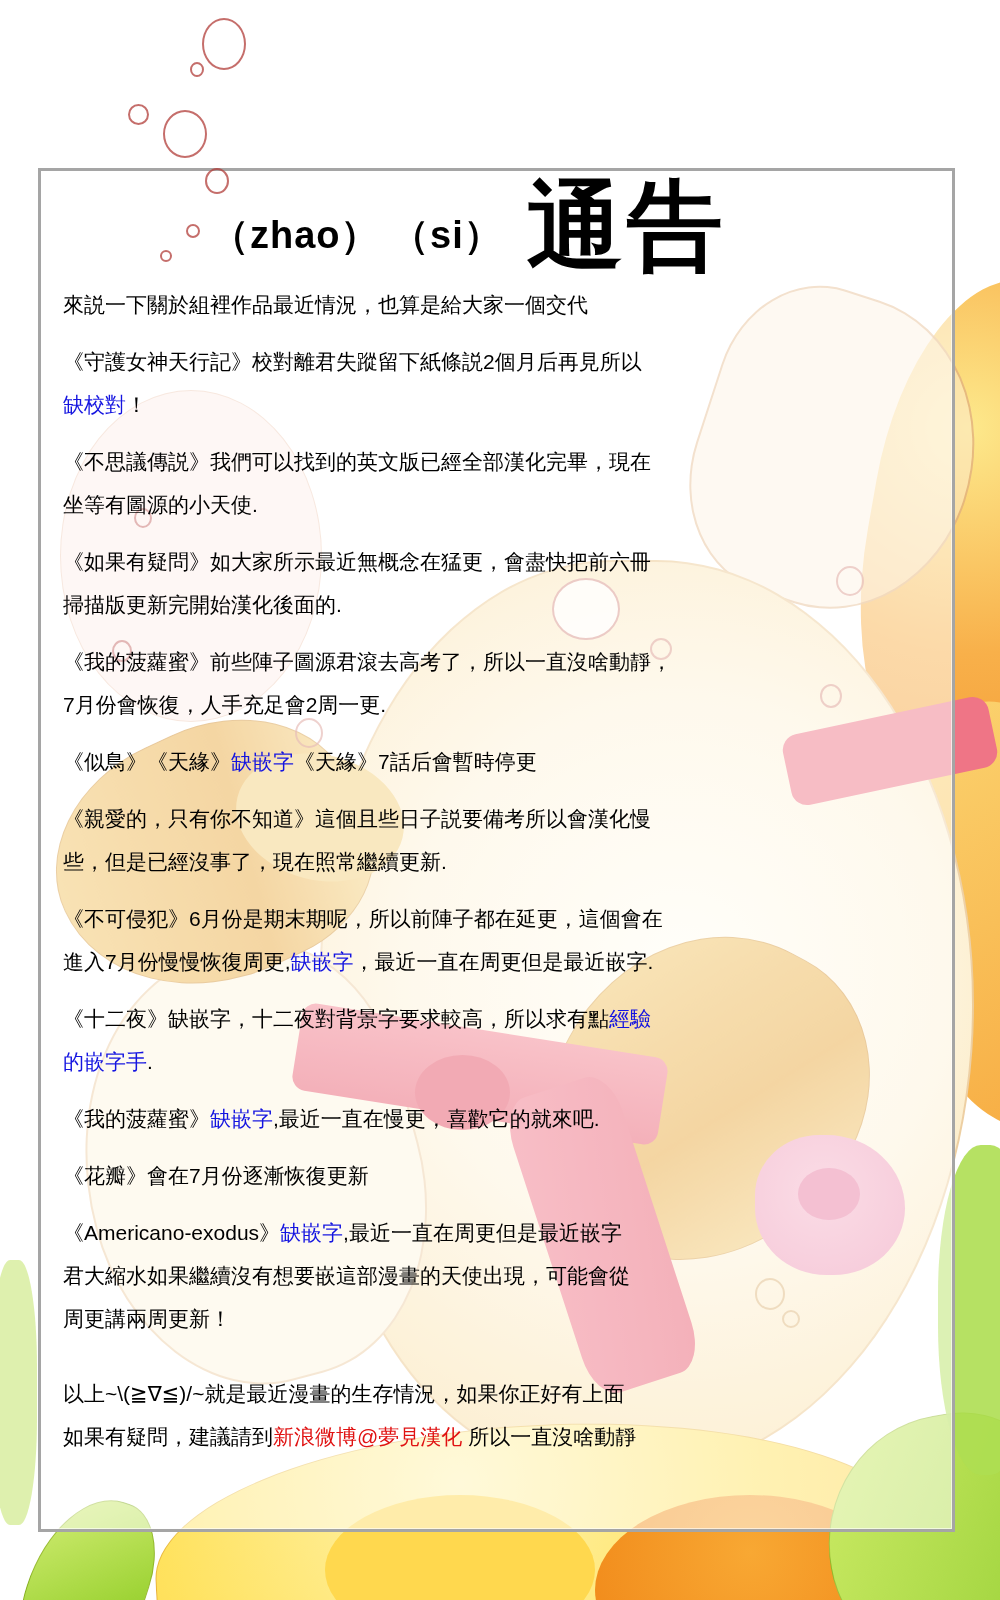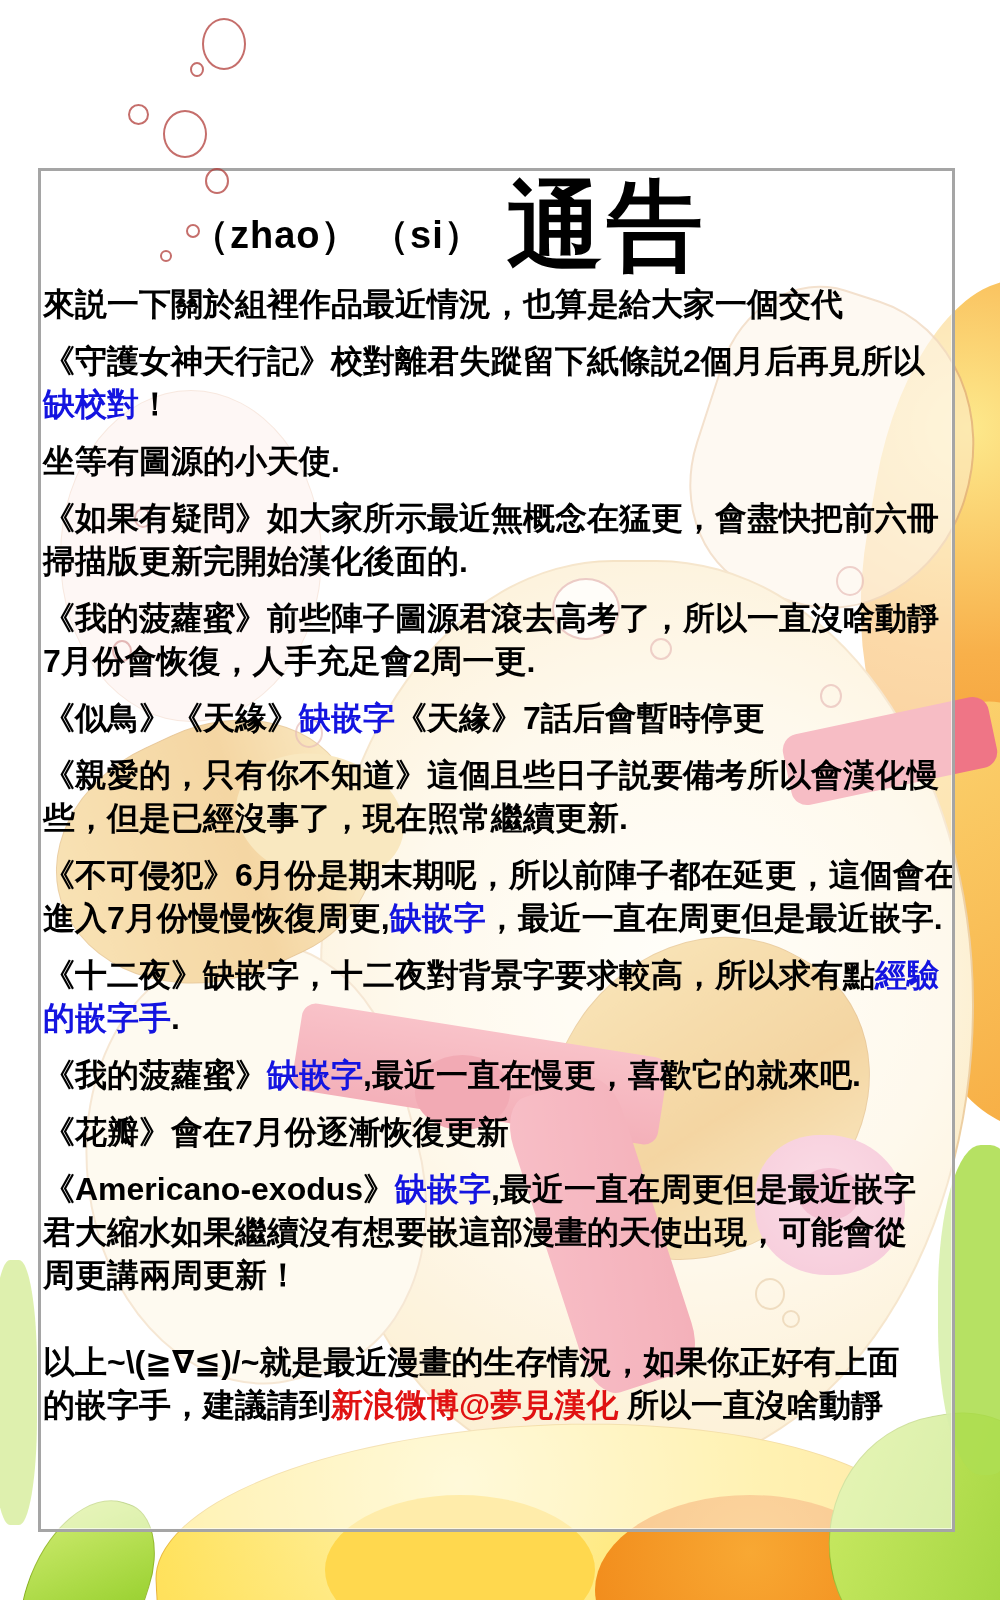--- a/index.html
+++ b/index.html
@@ -15,27 +15,27 @@
   .bubble{position:absolute;border:2px solid rgba(178,62,58,.75);border-radius:50%;background:transparent;}
   .bubbles-top{position:absolute;inset:0;z-index:3;pointer-events:none;}
   
   .panel{
     position:absolute;left:38px;top:168px;width:917px;height:1364px;z-index:2;
     background:rgba(255,255,255,.52);
     border:3px solid #a5a5a5;
     box-shadow:0 0 0 1px rgba(255,255,255,.6) inset;
     box-sizing:border-box;overflow:hidden;
   }
-  .panel-content{padding:8px 10px 0 2px;}
+  .panel-content{padding:8px 10px 0 22px;}
   .title-row{display:flex;align-items:flex-end;margin:4px 0 14px 148px;white-space:nowrap;}
   .title-prefix{font-size:38px;font-weight:bold;color:#000;padding-bottom:8px;letter-spacing:1px;}
   .title-main{font-size:96px;font-weight:900;color:#000;line-height:.9;margin-left:24px;letter-spacing:4px;}
   .para{margin:0 0 14px 0;}
-  .para.big-gap{margin-top:44px;}
-  .line{font-size:32px;font-weight:bold;color:#000;line-height:43px;white-space:nowrap;}
+  .para.big-gap{margin-top:32px;}
+  .line{font-size:21px;font-weight:normal;color:#000;line-height:43px;white-space:nowrap;}
   .c-k{color:#000;}
   .c-b{color:var(--blue,#1414e0);}
   .c-r{color:var(--red,#e01212);}
 </style>
 </head>
 <body>
 
 <div class="art">
 
   <div class="blob" style="left:868px;top:280px;width:270px;height:520px;transform:rotate(10deg);background:radial-gradient(circle at 30% 30%, #fde98c, #f8b04a 55%, #f49a33);border-radius:45% 55% 50% 50%;"></div>
@@ -87,20 +87,21 @@
     </div>
     <div>
         <div class="para">
           <div class="line"><span class="c-k"> 來説一下關於組裡作品最近情況，也算是給大家一個交代</span></div>
         </div>
         <div class="para">
           <div class="line"><span class="c-k">《守護女神天行記》校對離君失蹤留下紙條説2個月后再見所以</span></div>
           <div class="line"><span class="c-b">缺校對</span><span class="c-k">！</span></div>
         </div>
         <div class="para">
+          <div class="line"><span class="c-k">《不思議傳説》我們可以找到的英文版已經全部漢化完畢，現在</span></div>
           <div class="line"><span class="c-k">坐等有圖源的小天使.</span></div>
         </div>
         <div class="para">
           <div class="line"><span class="c-k">《如果有疑問》如大家所示最近無概念在猛更，會盡快把前六冊</span></div>
           <div class="line"><span class="c-k">掃描版更新完開始漢化後面的.</span></div>
         </div>
         <div class="para">
           <div class="line"><span class="c-k">《我的菠蘿蜜》前些陣子圖源君滾去高考了，所以一直沒啥動靜，</span></div>
           <div class="line"><span class="c-k">7月份會恢復，人手充足會2周一更.</span></div>
         </div>
@@ -125,21 +126,21 @@
         <div class="para">
           <div class="line"><span class="c-k">《花瓣》會在7月份逐漸恢復更新</span></div>
         </div>
         <div class="para">
           <div class="line"><span class="c-k">《Americano-exodus》</span><span class="c-b">缺嵌字</span><span class="c-k">,最近一直在周更但是最近嵌字</span></div>
           <div class="line"><span class="c-k">君大縮水如果繼續沒有想要嵌這部漫畫的天使出現，可能會從</span></div>
           <div class="line"><span class="c-k">周更講兩周更新！</span></div>
         </div>
         <div class="para big-gap">
           <div class="line"><span class="c-k"> 以上~\(≧∇≦)/~就是最近漫畫的生存情況，如果你正好有上面</span></div>
-          <div class="line"><span class="c-k"> 的嵌字手，建議請到</span><span class="c-r">新浪微博@夢見漢化</span><span class="c-k"> 所以一直沒啥動靜</span></div>
+          <div class="line"><span class="c-k"> 如果有疑問，建議請到</span><span class="c-r">新浪微博@夢見漢化</span><span class="c-k"> 所以一直沒啥動靜</span></div>
         </div>
       </div>
   </div>
 </div>
 
 <div class="bubbles-top">
   <div class="bubble" style="left:202px;top:18px;width:40px;height:48px;"></div>
   <div class="bubble" style="left:190px;top:62px;width:10px;height:11px;"></div>
   <div class="bubble" style="left:128px;top:104px;width:17px;height:17px;"></div>
   <div class="bubble" style="left:163px;top:110px;width:40px;height:44px;"></div>

